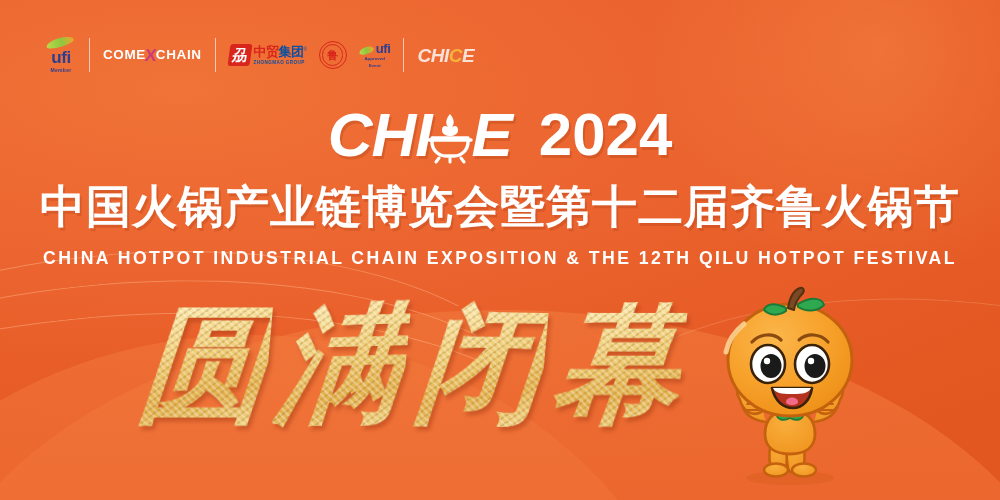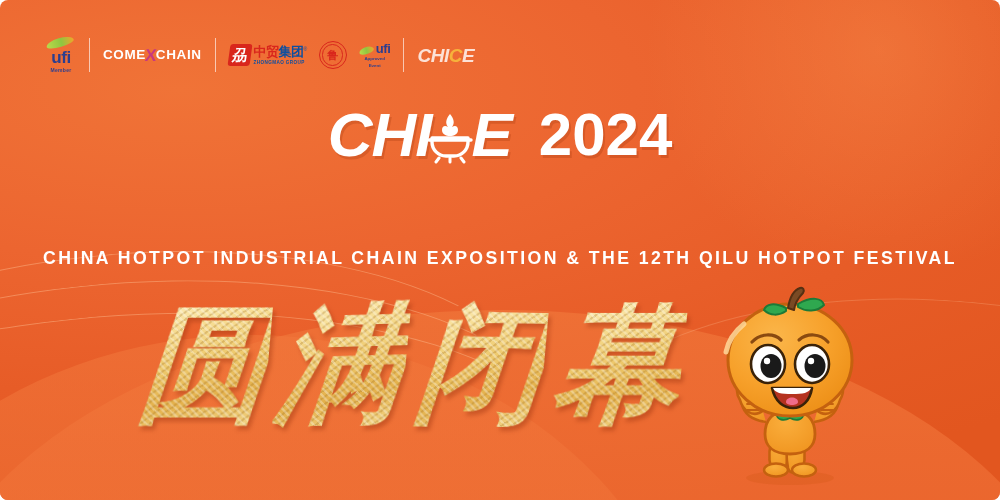--- a/index.html
+++ b/index.html
@@ -3,21 +3,20 @@
 <meta charset="utf-8">
 <style>
   html,body{margin:0;padding:0;background:#fff;}
   #banner{
     position:relative;
     width:1000px;height:500px;
     overflow:hidden;
     font-family:"Liberation Sans","DejaVu Sans",sans-serif;
     background:
       radial-gradient(120% 90% at 18% 18%, #F07337 0%, #EC6530 38%, #E75C27 68%, #E2561F 100%);
-    border-radius: 8px;
   }
   .band-low{
     position:absolute;left:-8%;right:-8%;bottom:-32%;height:70%;
     border-radius:50% 50% 0 0 / 100% 100% 0 0;
     background:linear-gradient(180deg,#F07539 0%,#EE6C33 55%,#EA6229 100%);
     opacity:.75;
   }
   .band-low2{
     position:absolute;left:-20%;right:30%;bottom:-45%;height:78%;
     border-radius:50% 50% 0 0 / 100% 100% 0 0;
@@ -261,20 +260,21 @@
           <path d="M9 33 h32 a3 3 0 0 1 3 3 v3 a12 12 0 0 1 -12 12 h-14 a12 12 0 0 1 -12 -12 v-3 a3 3 0 0 1 3 -3 Z" opacity="0"></path>
         </g>
         <path d="M7 32 h36 v4 a14 14 0 0 1 -14 14 h-8 a14 14 0 0 1 -14 -14 z" fill="none" stroke="#fff" stroke-width="3.4" stroke-linejoin="round"></path>
         <path d="M4 34 h42" stroke="#fff" stroke-width="3.4" stroke-linecap="round"></path>
         <path d="M25 52 v4" stroke="#fff" stroke-width="3" stroke-linecap="round"></path>
         <path d="M14 52 l-3 4 M36 52 l3 4" stroke="#fff" stroke-width="3" stroke-linecap="round"></path>
       </svg>
     </span><span class="chice">E</span><span class="year">2024</span>
   </div>
 
+  <div id="title-cn">中国火锅产业链博览会暨第十二届齐鲁火锅节</div>
 
   <div id="title-en">CHINA HOTPOT INDUSTRIAL CHAIN EXPOSITION &amp; THE 12TH QILU HOTPOT FESTIVAL</div>
 
   <div id="calli">
     <span class="ch c1">圆</span>
     <span class="ch c2">满</span>
     <span class="ch c3">闭</span>
     <span class="ch c4">幕</span>
   </div>
 

